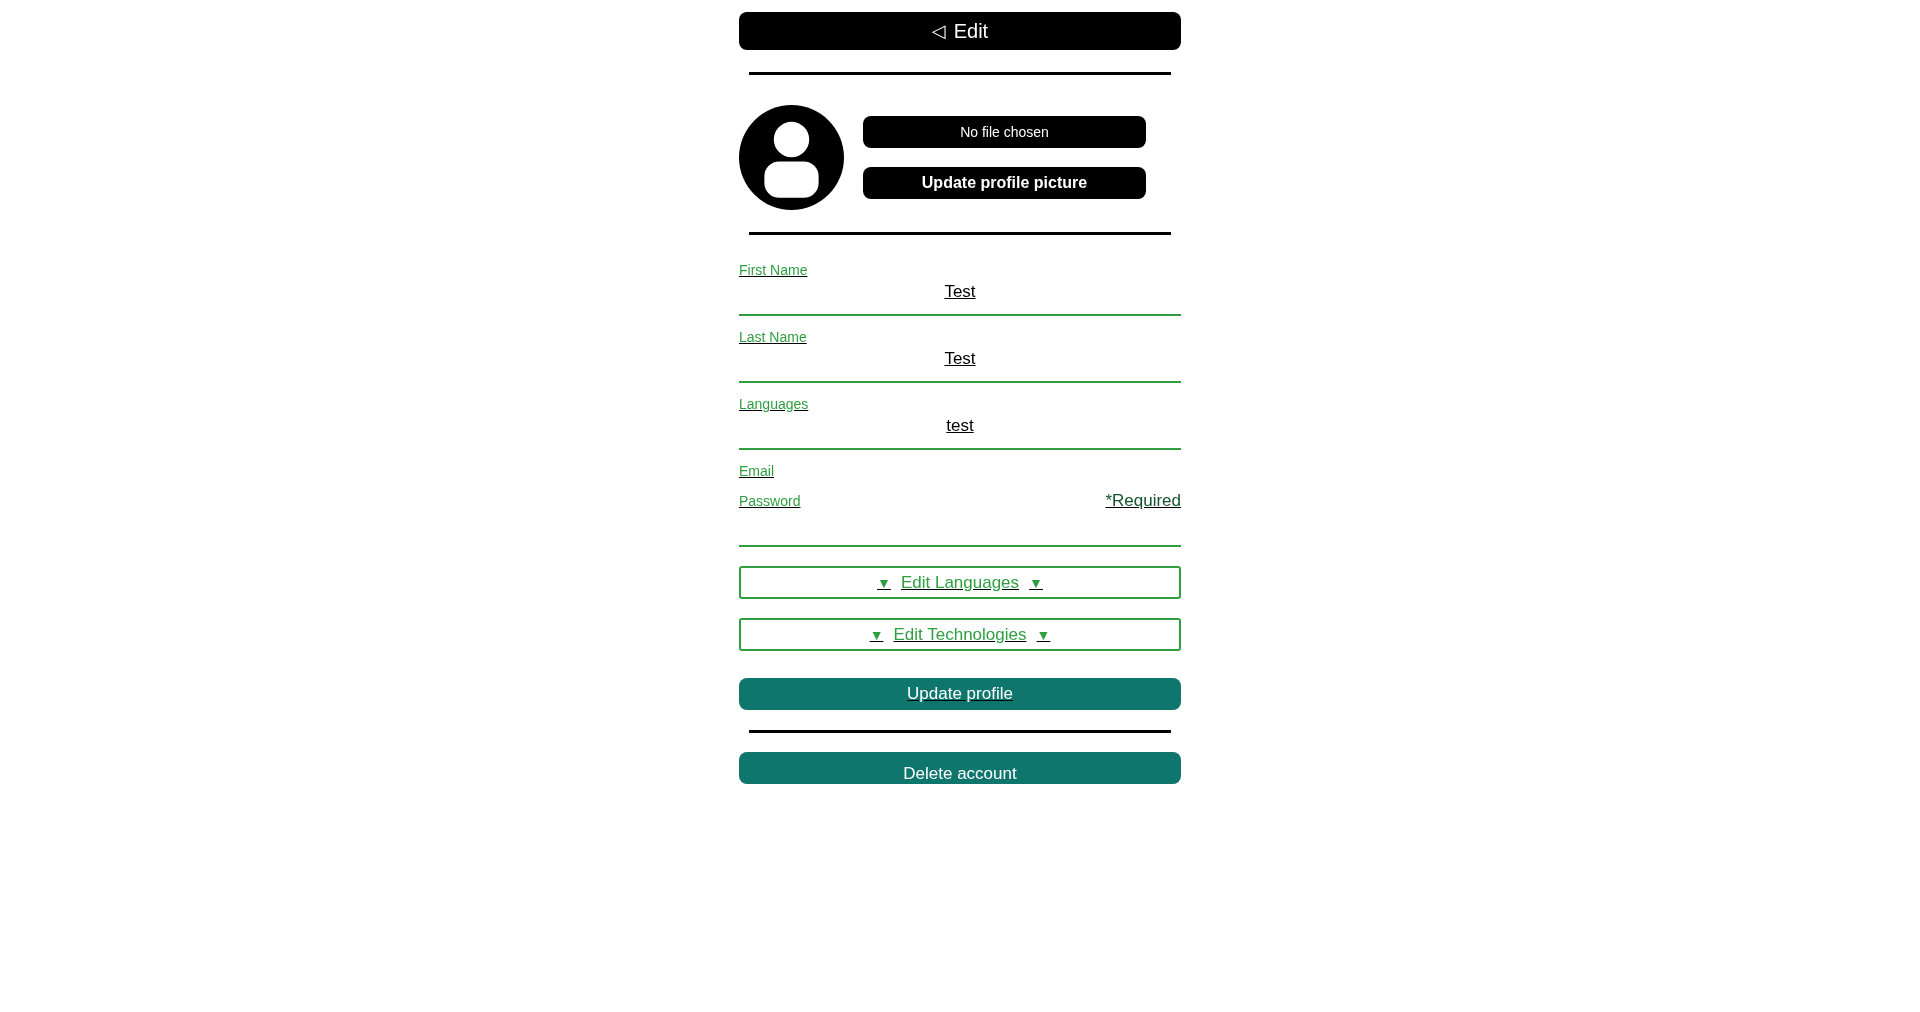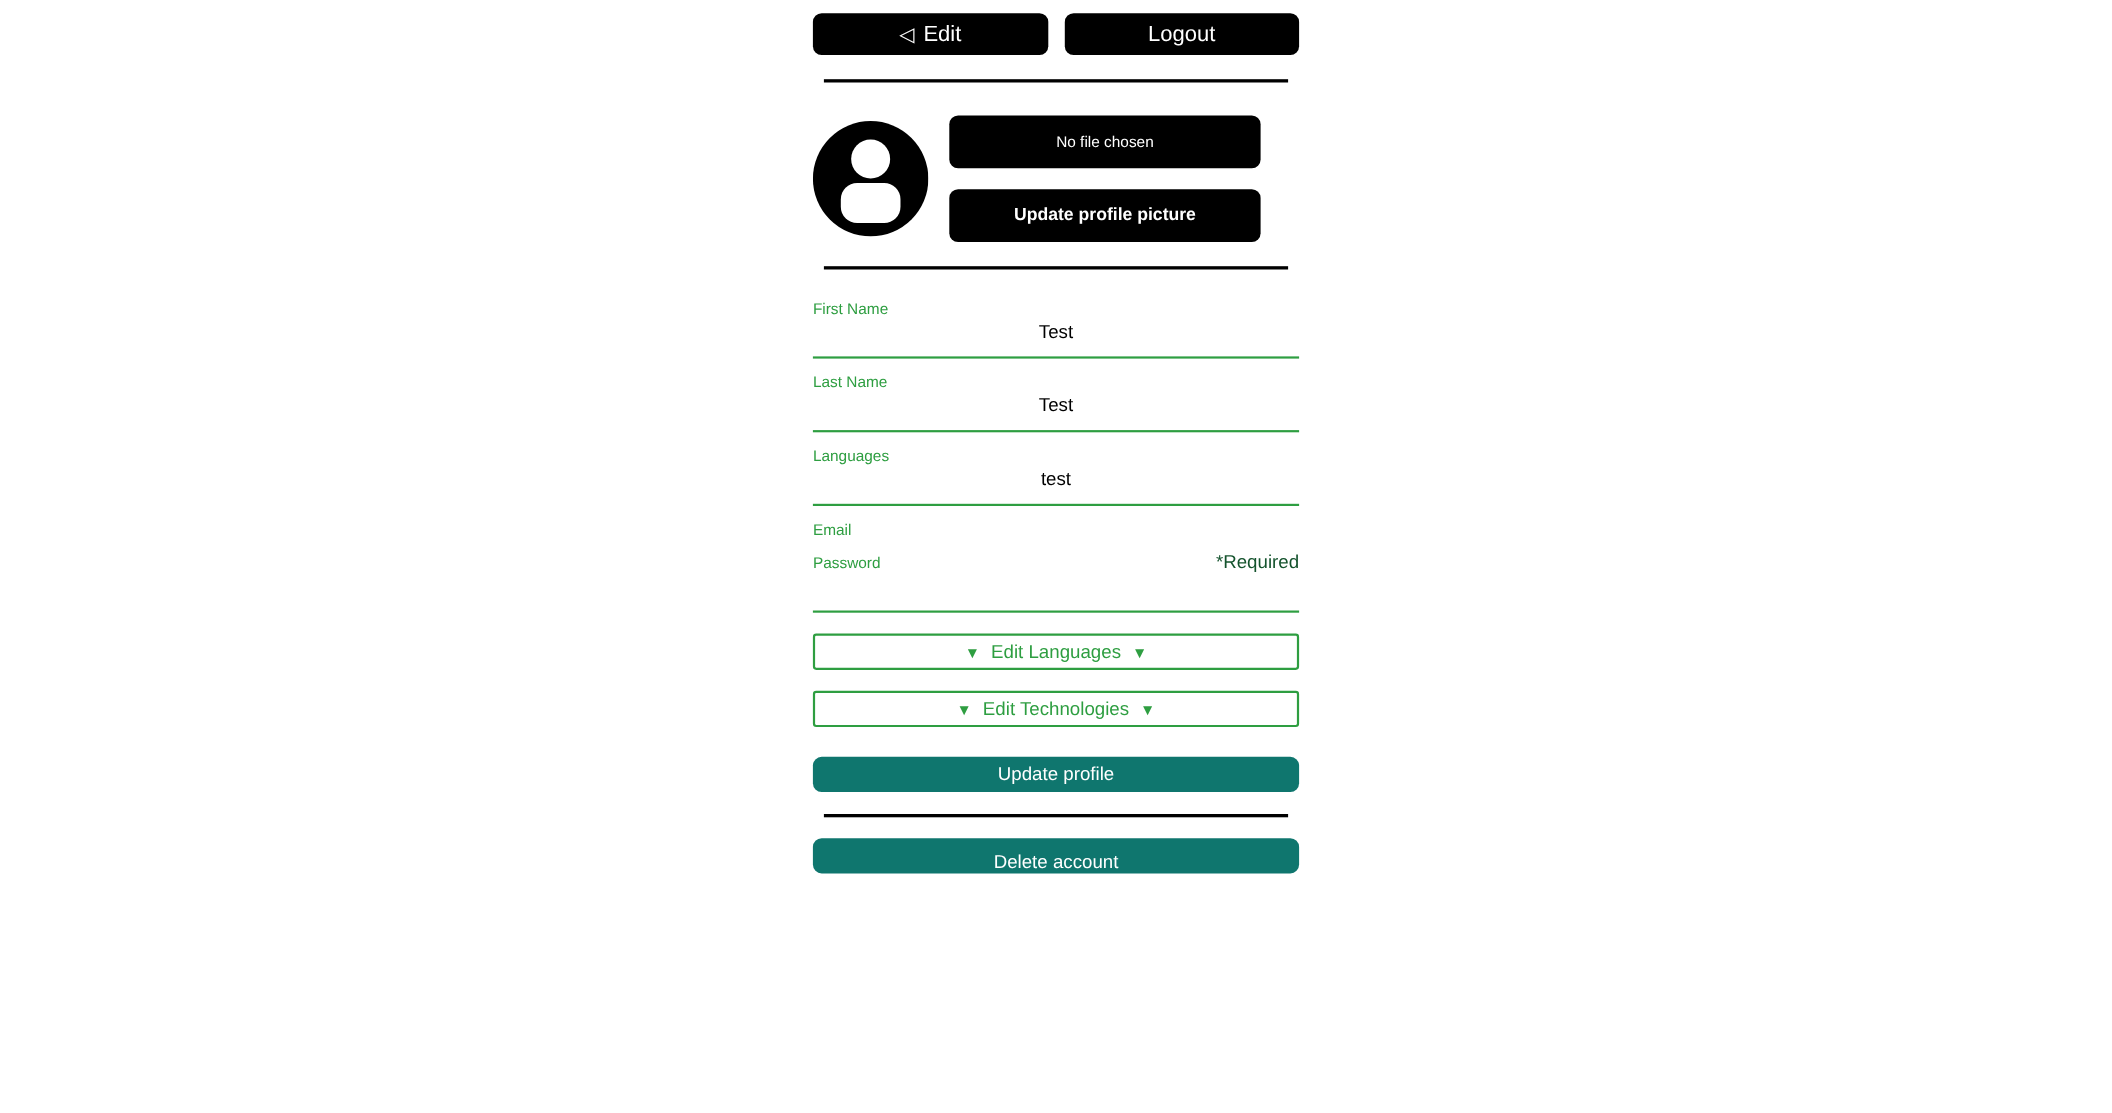--- a/index.html
+++ b/index.html
@@ -33,29 +33,29 @@
   .pic-row { display: flex; align-items: center; margin-top: 30px; }
   .avatar { width: 105px; height: 105px; flex: 0 0 105px; }
   .pic-buttons {
     flex: 1; display: flex; flex-direction: column; gap: 19px;
     margin-left: 19px; padding-right: 35px;
   }
   .pic-btn {
     background: #000; color: #fff;
     border: none; border-radius: 8px;
     font-family: "Liberation Sans", sans-serif;
-    height: 48px; width: 100%;
+    height: 32px; width: 100%;
     display: flex; align-items: center; justify-content: center;
     cursor: pointer;
   }
   .pic-btn.file { font-size: 14px; }
   .pic-btn.update { font-size: 16px; font-weight: bold; }
 
   
-  .form { margin-top: 28px; }
+  .form { margin-top: 28px; text-decoration: underline; }
   .field { margin-bottom: 14px; }
   .field-head { display: flex; justify-content: space-between; align-items: baseline; }
   .field-label { color: #2e9e41; font-size: 14px; line-height: 15px; }
   .required { color: #14532d; font-size: 17px; line-height: 15px; }
   .field-input {
     display: block; width: 100%;
     border: none; border-bottom: 2px solid #2e9e41;
     outline: none;
     font-family: "Liberation Sans", sans-serif;
     font-size: 17px; color: #000;
@@ -88,23 +88,20 @@
 </style>
 </head>
 <body>
 
 <div class="page">
 
   <div class="top-row">
     <button class="btn-black">
       <span class="icon">◁</span>
       <span>Edit</span>
-    </button>
-    <button class="btn-black">
-      <span>Logout</span>
     </button>
   </div>
 
   <div class="hr"></div>
 
   <div class="pic-row">
     <svg class="avatar" viewBox="0 0 24 24" aria-hidden="true">
       <circle cx="12" cy="12" r="12" fill="#000"></circle>
       <circle cx="12" cy="7.9" r="4.05" fill="#fff"></circle>
       <rect x="5.8" y="12.9" width="12.4" height="8.3" rx="3.4" fill="#fff"></rect>

